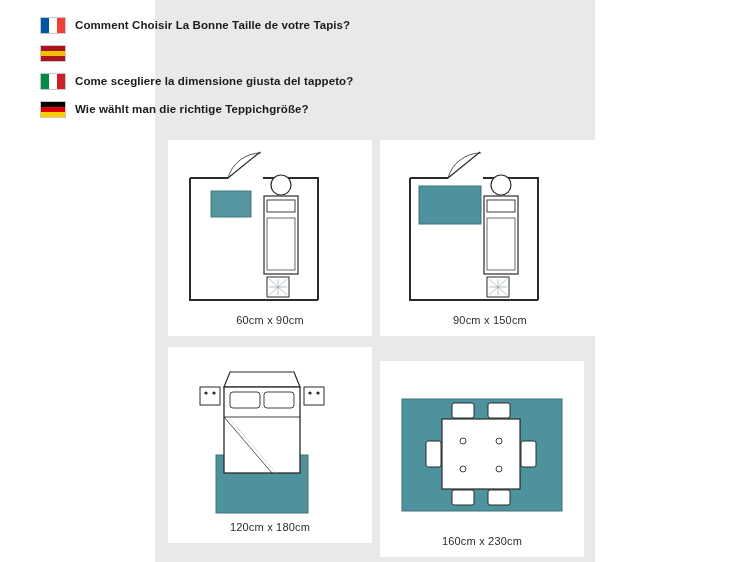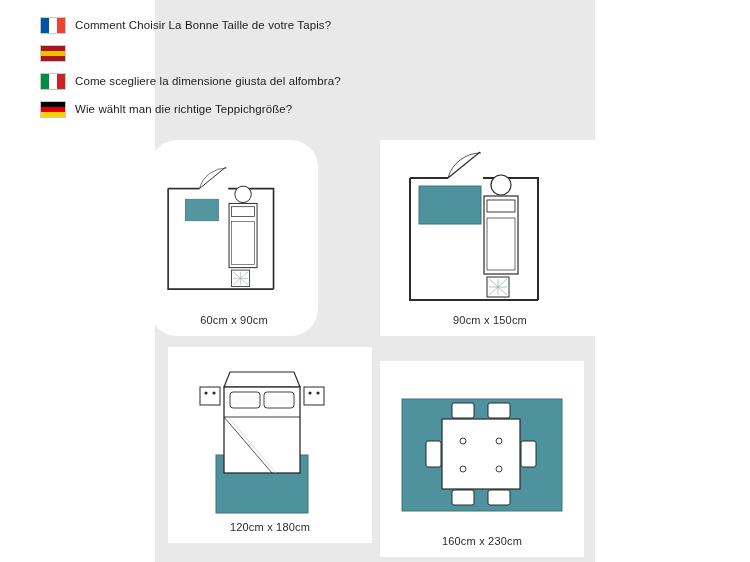--- a/index.html
+++ b/index.html
@@ -40,32 +40,32 @@
     box-sizing:border-box;
     margin-right:9px;
     flex:0 0 auto;
     overflow:hidden;
   }
   .flag span{display:block;height:100%;flex:1 1 0;}
   .flag.h{flex-direction:column;}
   .flag.h span{width:100%;height:auto;flex:1 1 0;}
   .hl-text{
     font-size:11.5px;
-    font-weight:normal;
+    font-weight:bold;
     color:#1b1b1b;
     letter-spacing:.1px;
     white-space:nowrap;
   }
   
   .card{
     position:absolute;
     background:#ffffff;
     box-sizing:border-box;
   }
-  .c1{left:150px;top:140px;width:168px;height:196px;border-radius:27px;}
+  .c1{left:168px;top:140px;width:204px;height:196px;}
   .c2{left:380px;top:140px;width:220px;height:196px;}
   .c3{left:168px;top:347px;width:204px;height:196px;}
   .c4{left:380px;top:361px;width:204px;height:196px;}
   .card .caption{
     position:absolute;
     left:0;bottom:10px;
     width:100%;
     text-align:center;
     font-size:11px;
     color:#2b2b2b;
@@ -102,21 +102,21 @@
           <span style="background:#aa151b"></span>
       </span>
     </div>
 
     <div class="hl-row">
       <span class="flag">
         <span style="background:#008c45"></span>
           <span style="background:#ffffff"></span>
           <span style="background:#cd212a"></span>
       </span>
-      <span class="hl-text">Come scegliere la dimensione giusta del alfombra?</span>
+      <span class="hl-text">Come scegliere la dimensione giusta del tappeto?</span>
     </div>
 
     <div class="hl-row">
       <span class="flag h">
         <span style="background:#000000"></span>
           <span style="background:#dd0000"></span>
           <span style="background:#ffce00"></span>
       </span>
       <span class="hl-text">Wie wählt man die richtige Teppichgröße?</span>
     </div>

